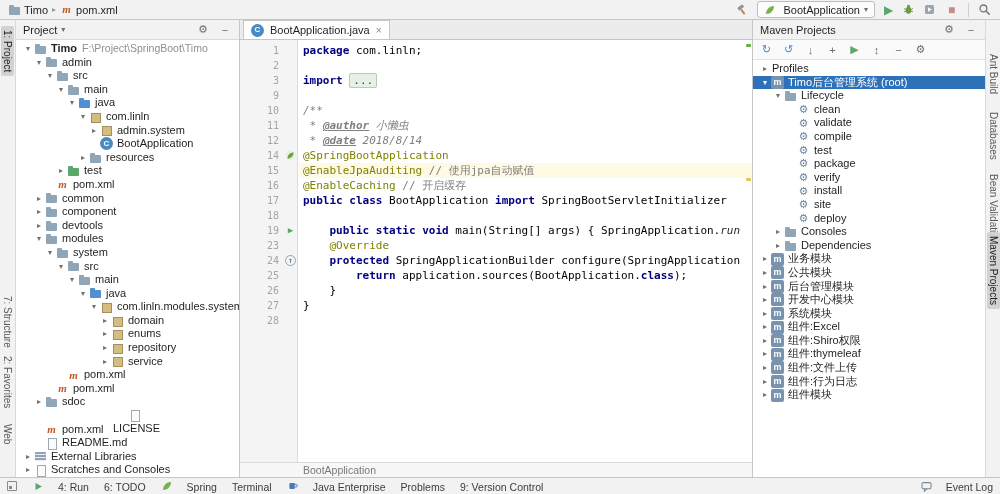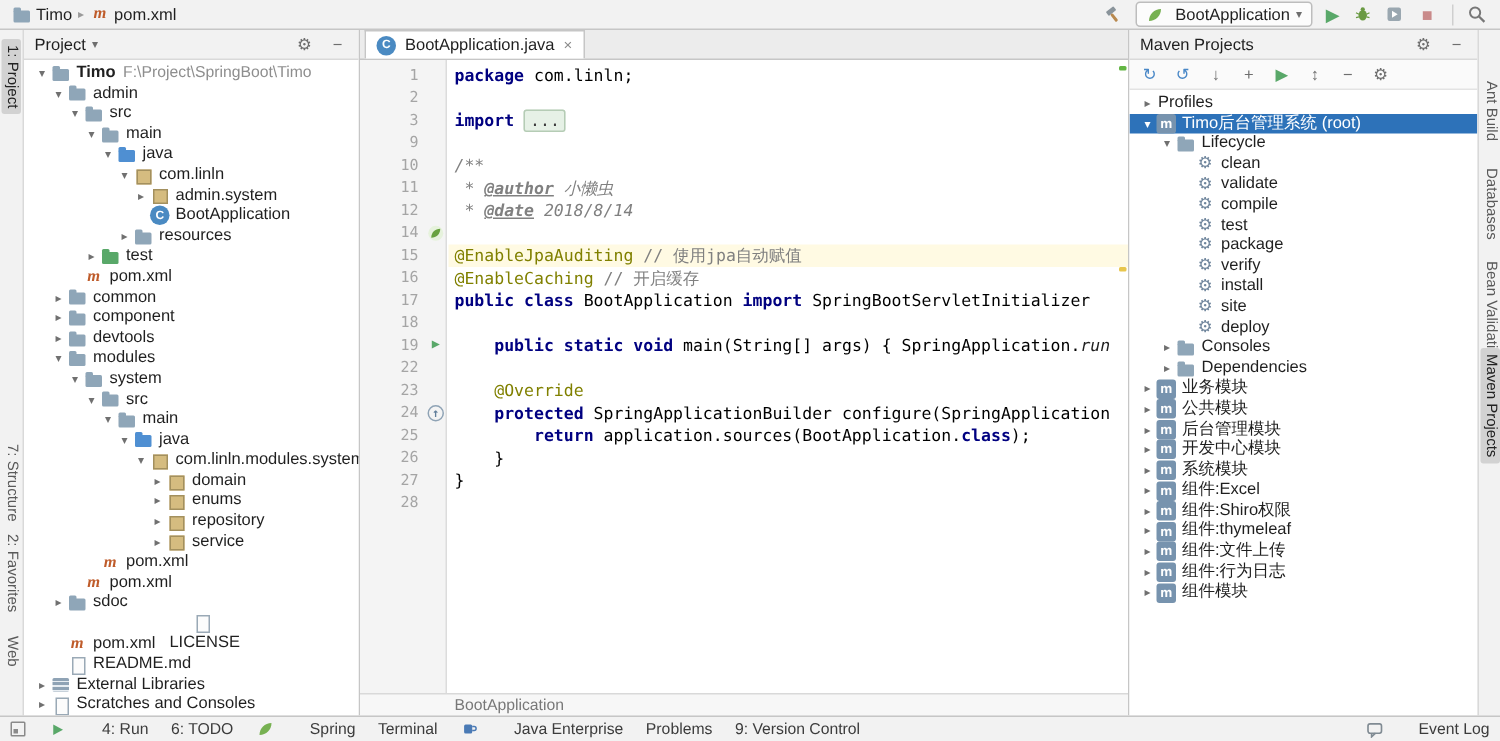--- a/index.html
+++ b/index.html
@@ -81,21 +81,21 @@
 .tk-smethod{font-style:italic}
 .tk-fold{background:#e6f1e6;border:1px solid #b5ccb5;border-radius:2px;padding:0 3px;color:#3c3c3c}
 .estripe{position:absolute;right:0;top:0;bottom:0;width:8px}
 .emark{position:absolute;right:1px;width:5px;height:3px;border-radius:1px}
 .ecrumb{flex:none;height:15px;border-top:1px solid #d9d9d9;background:#f7f7f7;display:flex;align-items:center;padding-left:63px;font-size:10.5px;color:#787878}
 
 
 .statusbar{position:absolute;left:0;right:0;bottom:0;height:17px;background:#f2f2f2;border-top:1px solid #c6c6c6;display:flex;align-items:center;gap:15px;padding:0 7px;font-size:10.5px;color:#3c3c3c;z-index:6}
 .sbswitch{width:10px;height:10px;border:1px solid #8a8a8a;border-radius:1px;position:relative;flex:none}
 .sbswitch::before{content:"";position:absolute;left:1px;bottom:1px;width:3px;height:3px;background:#8a8a8a}
-.sbitem{display:inline-flex;align-items:center;gap:20px;cursor:default}
+.sbitem{display:inline-flex;align-items:flex-end;gap:10px;cursor:default}
 .sbright{margin-left:auto;display:inline-flex;align-items:center;gap:5px}
 </style>
 </head>
 <body>
 
 <div class="topbar">
   <div class="nav" id="nav">
       <span class="crumb">
         <span class="ic folder-icon"></span>
         <span>Timo</span>
@@ -369,27 +369,26 @@
   <div class="eline"><span class="gut"><span class="lnum">1</span><span class="gslot"></span></span><span class="codeln"><span class="tk-kw">package </span><span class="tk-pl">com.linln;</span></span></div>
       <div class="eline"><span class="gut"><span class="lnum">2</span><span class="gslot"></span></span><span class="codeln"></span></div>
       <div class="eline"><span class="gut"><span class="lnum">3</span><span class="gslot"></span></span><span class="codeln"><span class="tk-kw">import </span><span class="tk-fold">...</span></span></div>
       <div class="eline"><span class="gut"><span class="lnum">9</span><span class="gslot"></span></span><span class="codeln"></span></div>
       <div class="eline"><span class="gut"><span class="lnum">10</span><span class="gslot"></span></span><span class="codeln"><span class="tk-doc">/**</span></span></div>
       <div class="eline"><span class="gut"><span class="lnum">11</span><span class="gslot"></span></span><span class="codeln"><span class="tk-doc"> * </span><span class="tk-doctag">@author</span><span class="tk-doc"> 小懒虫</span></span></div>
       <div class="eline"><span class="gut"><span class="lnum">12</span><span class="gslot"></span></span><span class="codeln"><span class="tk-doc"> * </span><span class="tk-doctag">@date</span><span class="tk-doc"> 2018/8/14</span></span></div>
       <div class="eline"><span class="gut"><span class="lnum">14</span><span class="gslot"><span class="ic spring-bean-icon"><svg width="11" height="11" viewBox="0 0 11 11">
                 <circle cx="5.5" cy="5.5" r="5" fill="#e6f2dc"></circle>
                 <path d="M2.5 8.5C2.5 5 5 2.5 8.5 2.5 8.5 6 6 8.5 2.5 8.5Z" fill="#68a23f"></path>
-              </svg></span></span></span></div>
+              </svg></span></span></span><span class="codeln"><span class="tk-anno">@SpringBootApplication</span></span></div>
       <div class="eline caret"><span class="gut"><span class="lnum">15</span><span class="gslot"></span></span><span class="codeln"><span class="tk-anno">@EnableJpaAuditing </span><span class="tk-cmt">// 使用jpa自动赋值</span></span></div>
       <div class="eline"><span class="gut"><span class="lnum">16</span><span class="gslot"></span></span><span class="codeln"><span class="tk-anno">@EnableCaching </span><span class="tk-cmt">// 开启缓存</span></span></div>
       <div class="eline"><span class="gut"><span class="lnum">17</span><span class="gslot"></span></span><span class="codeln"><span class="tk-kw">public class </span><span class="tk-pl">BootApplication </span><span class="tk-kw">import </span><span class="tk-pl">SpringBootServletInitializer</span></span></div>
       <div class="eline"><span class="gut"><span class="lnum">18</span><span class="gslot"></span></span><span class="codeln"></span></div>
       <div class="eline"><span class="gut"><span class="lnum">19</span><span class="gslot"><span class="ic run-gutter-icon">▶</span></span></span><span class="codeln"><span class="tk-pl">    </span><span class="tk-kw">public static void </span><span class="tk-pl">main(String[] args) { SpringApplication.</span><span class="tk-smethod">run</span></span></div>
-      <div class="eline"><span class="gut"><span class="lnum">22</span><span class="gslot"></span></span><span class="codeln"></span></div>
       <div class="eline"><span class="gut"><span class="lnum">23</span><span class="gslot"></span></span><span class="codeln"><span class="tk-pl">    </span><span class="tk-anno">@Override</span></span></div>
       <div class="eline"><span class="gut"><span class="lnum">24</span><span class="gslot"><span class="ic override-gutter-icon">↑</span></span></span><span class="codeln"><span class="tk-pl">    </span><span class="tk-kw">protected </span><span class="tk-pl">SpringApplicationBuilder configure(SpringApplication</span></span></div>
       <div class="eline"><span class="gut"><span class="lnum">25</span><span class="gslot"></span></span><span class="codeln"><span class="tk-pl">        </span><span class="tk-kw">return </span><span class="tk-pl">application.sources(BootApplication.</span><span class="tk-kw">class</span><span class="tk-pl">);</span></span></div>
       <div class="eline"><span class="gut"><span class="lnum">26</span><span class="gslot"></span></span><span class="codeln"><span class="tk-pl">    }</span></span></div>
       <div class="eline"><span class="gut"><span class="lnum">27</span><span class="gslot"></span></span><span class="codeln"><span class="tk-pl">}</span></span></div>
       <div class="eline"><span class="gut"><span class="lnum">28</span><span class="gslot"></span></span><span class="codeln"></span></div>
     </div>
   <div class="ecrumb">
     <span>BootApplication</span>
   </div>

